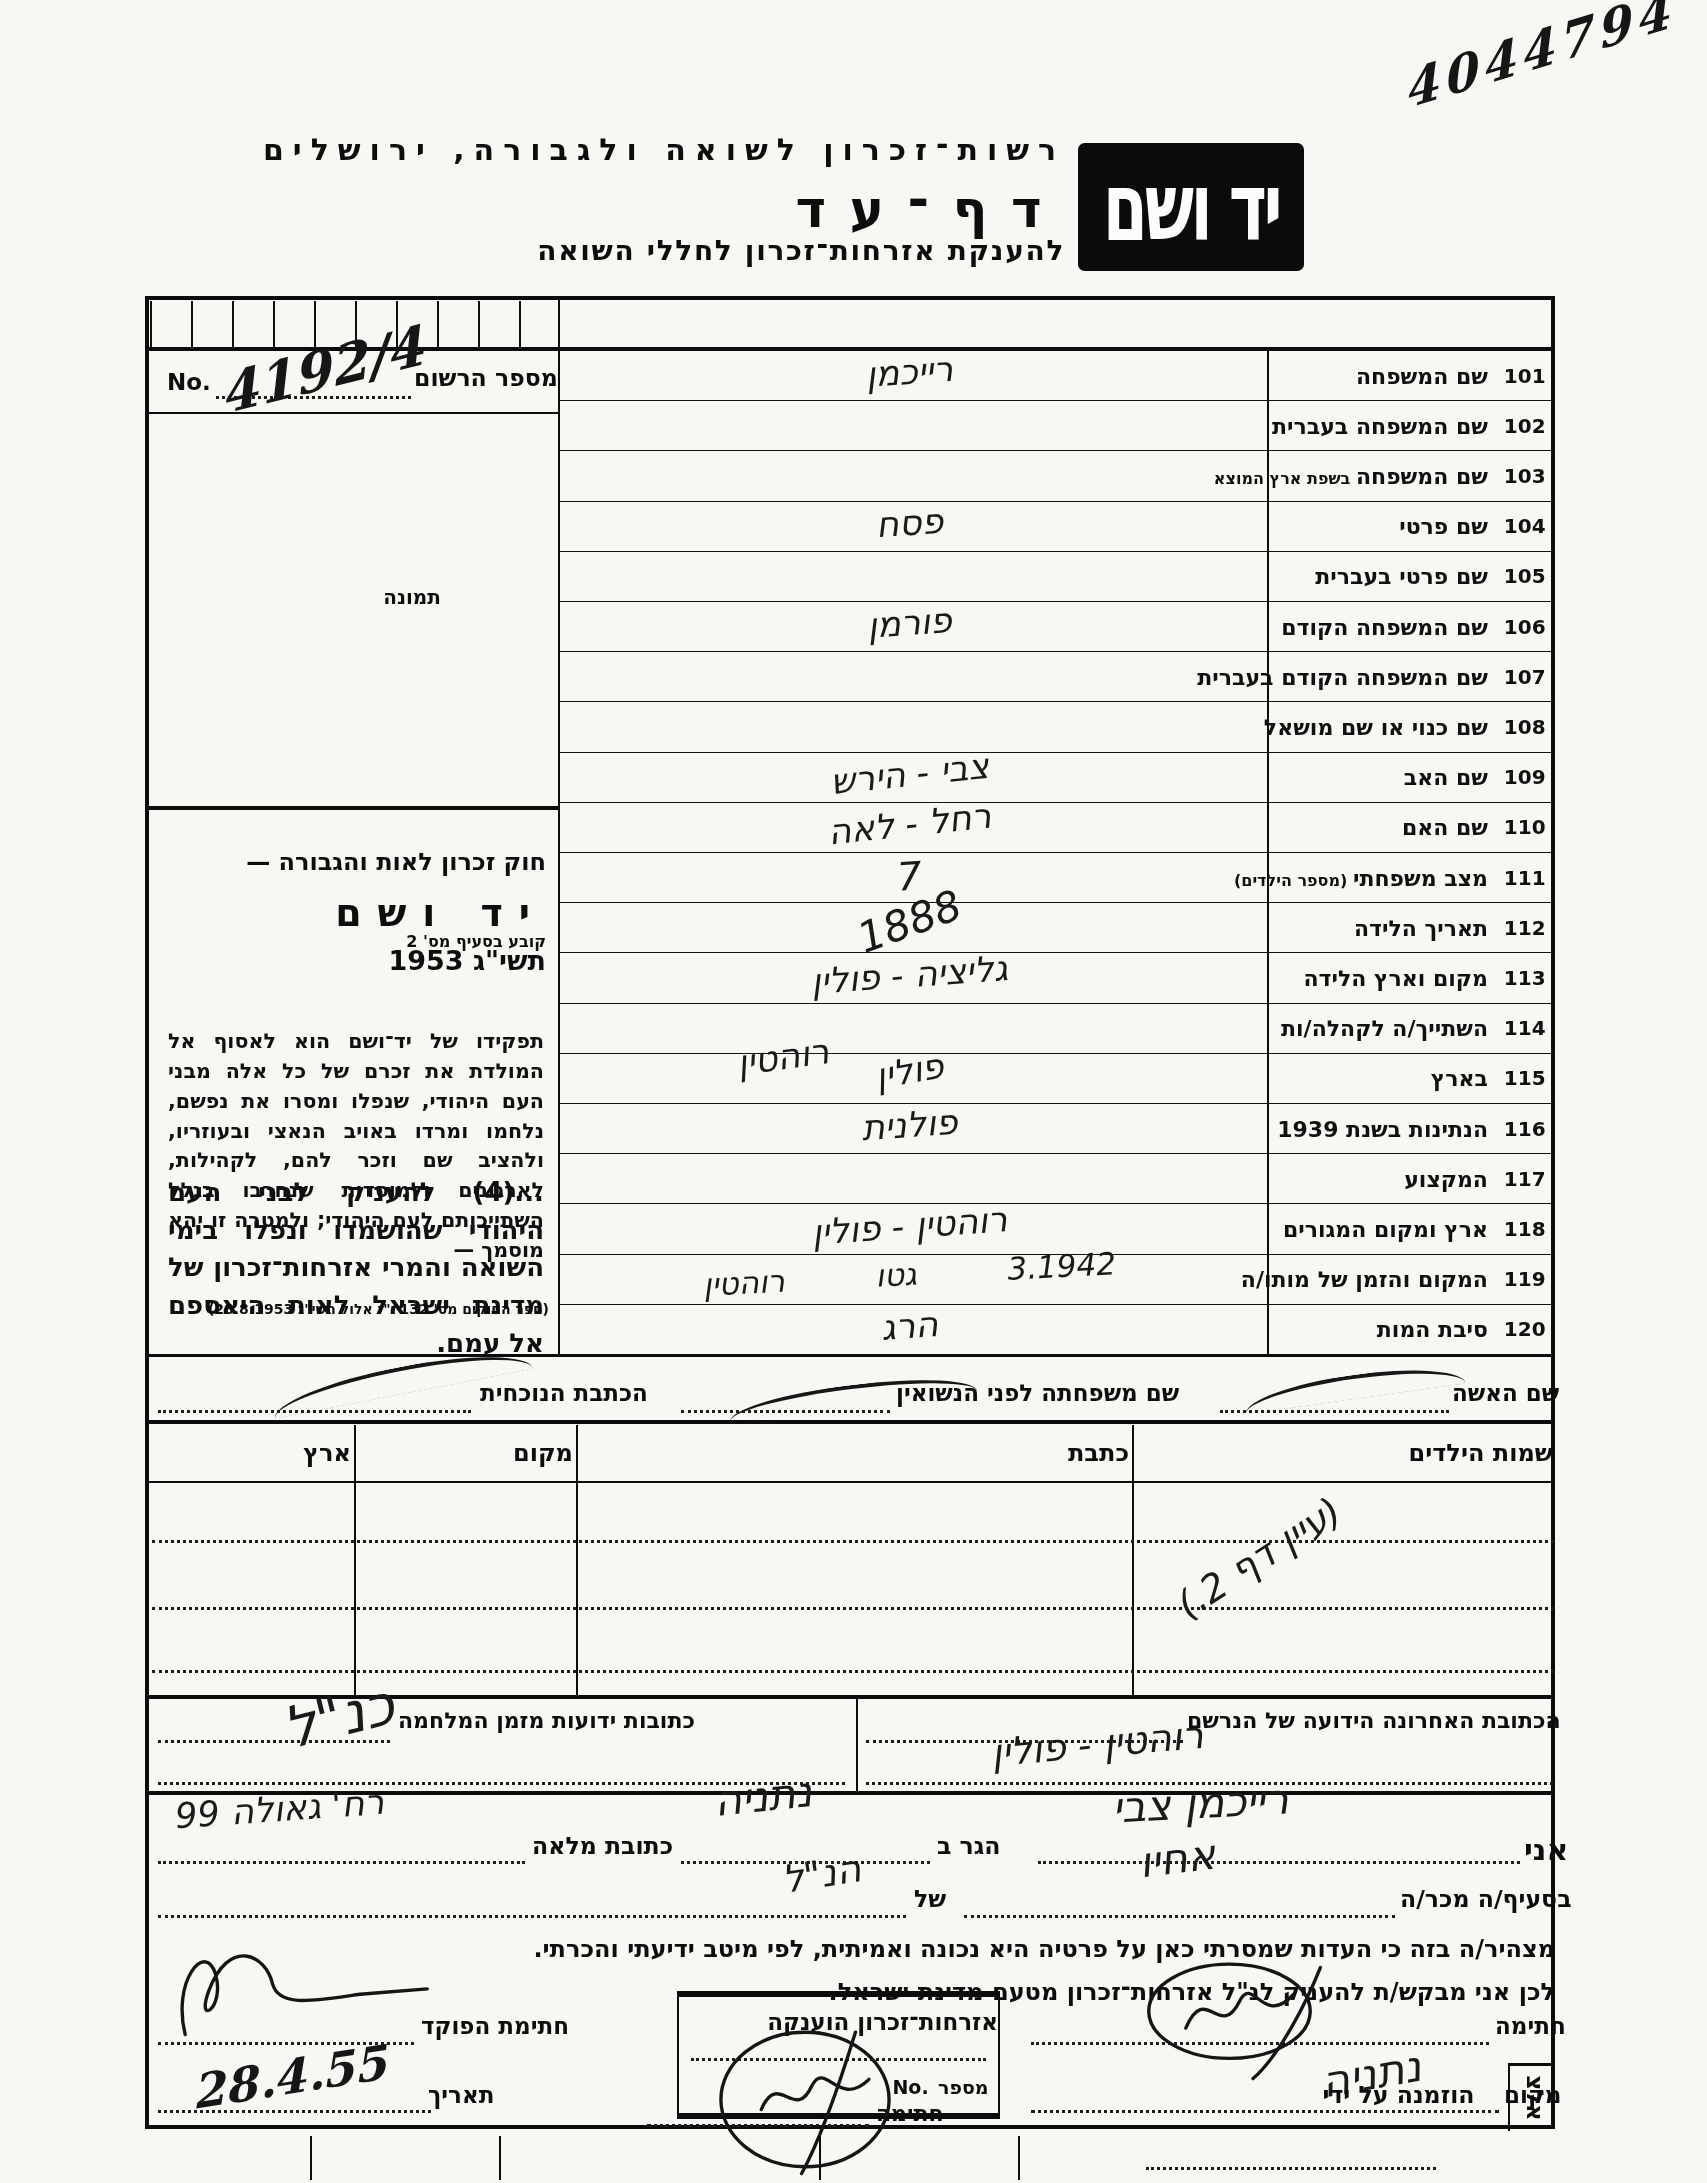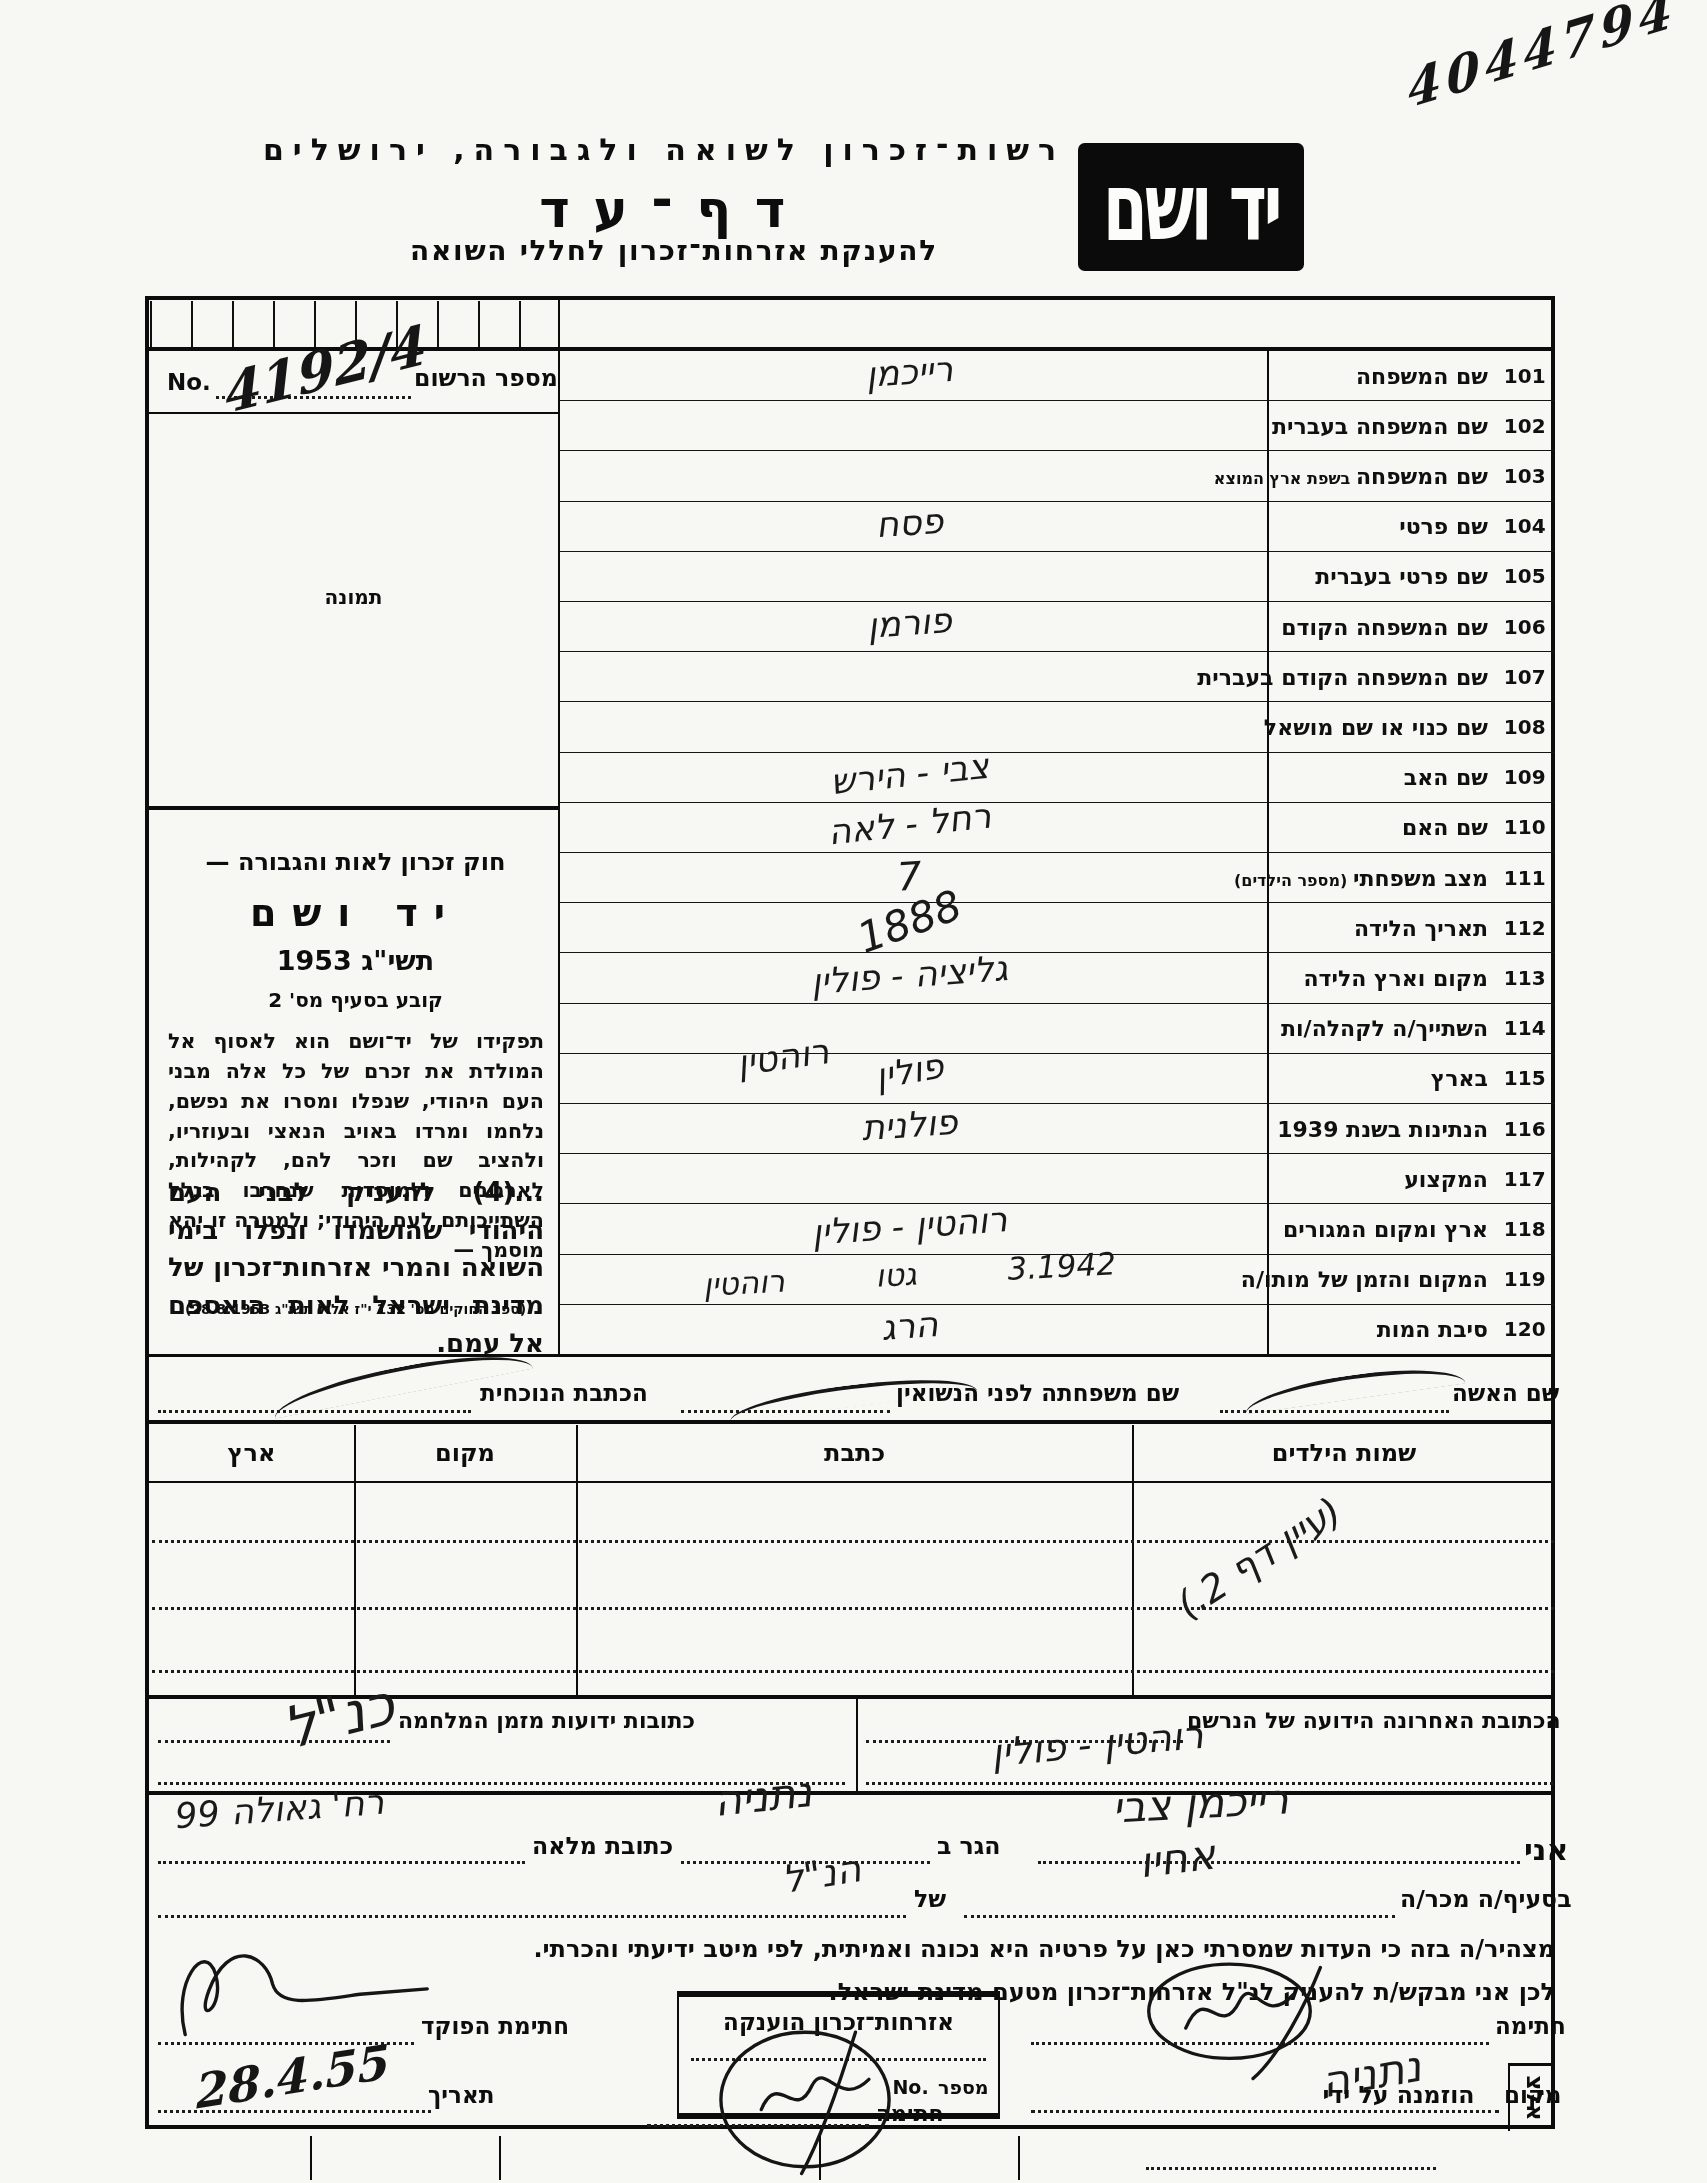--- a/index.html
+++ b/index.html
@@ -1,20 +1,20 @@
 <!DOCTYPE html>
 <html lang="he" style="font-size:10.8px"><head>
 <meta charset="utf-8">
 <style>
   html,body{margin:0;padding:0;background:#9a9a9a;}
   .page{position:relative;width:1708px;height:2183px;background:#f7f7f3;
         font-family:"DejaVu Sans",sans-serif;color:#101010;direction:rtl;overflow:hidden;}
   .abs{position:absolute;}
   .print{font-weight:bold;color:#0d0d0d;white-space:nowrap;}
-  .ctr{text-align:center;}
+  .ctr{text-align:right;}
   .hand{font-family:"DejaVu Sans",sans-serif;font-style:italic;color:#1a1a1a;white-space:nowrap;}
   .hd{font-family:"DejaVu Serif","DejaVu Sans",serif;font-style:italic;font-weight:bold;color:#161616;white-space:nowrap;}
   .dotted{height:0;border-bottom:3.4px dotted #1d1d1d;}
   .hline{background:#0c0c0c;}
   .vline{background:#0c0c0c;width:2px;}
   .dash{border-top:4.7px solid #171717;border-radius:50% 50% 0 0/100% 100% 0 0;}
   .formborder{border:4.7px solid #0c0c0c;}
   .cells{display:flex;}
   .cells div{flex:1;border-left:2px solid #101010;}
   .logo{background:#0b0b0b;color:#fcfcfa;display:flex;align-items:center;justify-content:center;
@@ -75,21 +75,21 @@
   <div class="abs dotted" style="left:216px;top:396px;width:195px;"></div>
   <div class="abs hd" dir="ltr" style="left:222px;top:337px;font-size:54px;transform:rotate(-14deg) skewX(-10deg);">4192/4</div>
   <div class="abs hline" style="left:145px;top:412px;width:414px;height:2px;"></div>
 
   <div class="abs print ctr" style="left:266px;top:585px;width:175px;font-size:20px;">תמונה</div>
   <div class="abs hline" style="left:145px;top:806px;width:414px;height:4px;"></div>
 
   <div class="abs print ctr" style="left:165px;top:848px;width:381px;font-size:24px;">חוק זכרון לאות והגבורה —</div>
   <div class="abs print ctr" style="left:165px;top:891px;width:381px;font-size:38px;letter-spacing:0.42em;">יד ושם</div>
   <div class="abs print ctr" style="left:165px;top:945px;width:381px;font-size:27px;">תשי"ג 1953</div>
-  <div class="abs print ctr" style="left:165px;top:988px;width:381px;font-size:20px;">קובע בסעיף מס' 2</div>
+  <div class="abs print ctr" style="left:165px;top:932px;width:381px;font-size:16px;">קובע בסעיף מס' 2</div>
   <div class="abs lawp" style="left:168px;top:1027px;width:376px;font-size:20.6px;">תפקידו של יד־ושם הוא לאסוף אל המולדת את זכרם של כל אלה מבני העם היהודי, שנפלו ומסרו את נפשם, נלחמו ומרדו באויב הנאצי ובעוזריו, ולהציב שם וזכר להם, לקהילות, לארגונים ולמוסדות שנחרבו בגלל השתייכותם לעם היהודי; ולמטרה זו יהא מוסמך —</div>
   <div class="abs lawp" style="left:168px;top:1174px;width:376px;font-size:26px;">...(4) להעניק לבני העם היהודי שהושמדו ונפלו בימי השואה והמרי אזרחות־זכרון של מדינת ישראל לאות היאספם אל עמם.</div>
   <div class="abs print ctr" style="left:162px;top:1301px;width:387px;font-size:14px;letter-spacing:0;">(ספר החוקים מס' 132  י"ז אלול תשי"ג  28.8.1953)</div>
 
   <div class="abs vline" style="left:558px;top:296px;height:1059px;"></div>
   <div class="abs vline" style="left:1267px;top:347px;height:1009px;"></div>
 
   <div class="abs fieldgrid" id="fieldgrid" style="left:560px;top:351px;width:995px;height:1003px;">
       <div class="frow">
         <span class="fnum">101</span>

